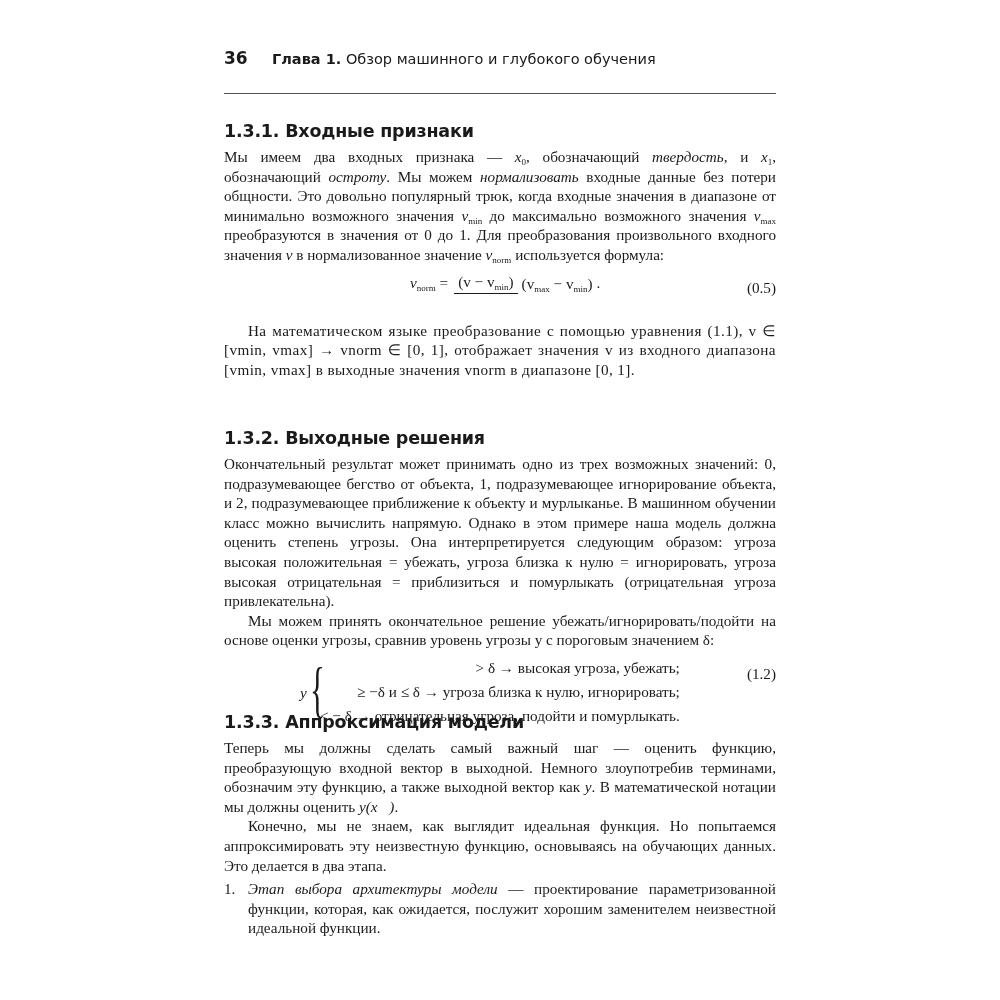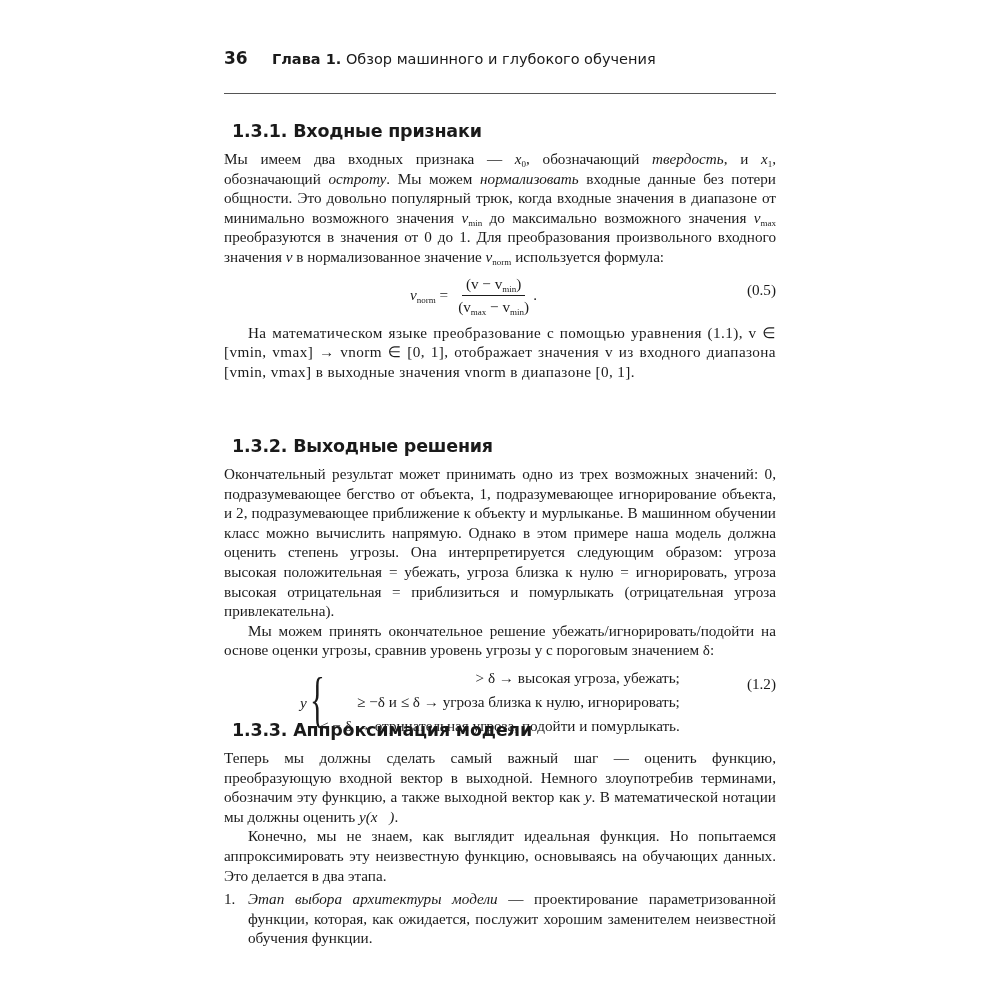--- a/index.html
+++ b/index.html
@@ -2,35 +2,35 @@
 <html><head>
 <meta charset="utf-8">
 <style>
   html, body { margin: 0; padding: 0; background: #ffffff; }
   body { width: 1000px; height: 1000px; position: relative; overflow: hidden; color: #1a1a1a; }
   .page { position: absolute; left: 224px; top: 48px; width: 552px; }
   .running-head { display: flex; align-items: baseline; border-bottom: 1.5px solid #555; padding-bottom: 19px; height: 26px; font-family: "DejaVu Sans", sans-serif; }
   .pgnum { font-weight: bold; font-size: 17px; width: 48px; }
   .chap { font-size: 14.5px; }
   .chap b { font-weight: bold; }
-  h2 { font-family: "DejaVu Sans", sans-serif; font-weight: bold; font-size: 17.5px; margin: 8px; letter-spacing: -0.2px; }
+  h2 { font-family: "DejaVu Sans", sans-serif; font-weight: bold; font-size: 17.5px; margin: 0; letter-spacing: -0.2px; }
   .sec1 { margin-top: 27px; }
   .sec2 { position: absolute; top: 380px; left: 0; }
   .sec3 { position: absolute; top: 664px; left: 0; }
   p { font-family: "Liberation Serif", serif; font-size: 15.2px; line-height: 19.6px; margin: 0; text-align: justify; }
   p.ind { text-indent: 24px; }
   .block1 { margin-top: 6px; }
   .v { font-style: italic; }
   sub { font-size: 9px; vertical-align: -3px; line-height: 0; }
   sup { font-size: 9px; line-height: 0; }
   .eq { position: relative; height: 56px; font-family: "Liberation Serif", serif; font-size: 15.2px; }
   .eqnum { position: absolute; right: 0; font-family: "Liberation Serif", serif; font-size: 15.2px; }
   .frac { position: absolute; left: 186px; top: 8px; display: flex; align-items: center; }
   .frac .lhs { margin-right: 6px; }
-  .frac .fr { display: inline-flex; flex-direction: column; align-items: center; }
+  .frac .fr { display: inline-flex; flex-direction: row; align-items: center; }
   .frac .num { border-bottom: 1px solid #1a1a1a; padding: 0 4px 2px; }
   .frac .den { padding: 2px 4px 0; }
   .vec { display: inline-flex; align-items: center; vertical-align: middle; }
   .bracket { display: inline-flex; flex-direction: column; border-left: 1px solid #1a1a1a; border-right: 1px solid #1a1a1a; padding: 0 6px; margin: 0 2px; line-height: 18px; position: relative; }
   .bracket::before, .bracket::after { content: ""; position: absolute; top: 0; bottom: 0; width: 4px; border-top: 1px solid #1a1a1a; border-bottom: 1px solid #1a1a1a; }
   .bracket::before { left: 0; }
   .bracket::after { right: 0; }
   .cases { position: relative; height: 76px; margin-top: 6px; font-family: "Liberation Serif", serif; font-size: 15.2px; }
   .cases .y { position: absolute; left: 76px; top: 28px; font-style: italic; }
   .cases .brace { position: absolute; left: 86px; top: 2px; font-size: 62px; line-height: 62px; font-weight: 100; transform: scaleX(0.5); transform-origin: left; color: #1a1a1a; }
@@ -82,16 +82,16 @@
       <span class="eqnum">(1.2)</span>
     </div>
   </div>
 
   <div class="sec3">
     <h2>1.3.3. Аппроксимация модели</h2>
     <p class="block1"><span>Теперь мы должны сделать самый важный шаг — оценить функцию, преобразующую входной вектор в выходной. Немного злоупотребив терминами, обозначим эту функцию, а также выходной вектор как </span><span class="v">y</span><span>. В математической нотации мы должны оценить </span><span class="v">y(x⃗)</span><span>.</span></p>
     <p class="ind">Конечно, мы не знаем, как выглядит идеальная функция. Но попытаемся аппроксимировать эту неизвестную функцию, основываясь на обучающих данных. Это делается в два этапа.</p>
     <div class="list-item" style="margin-top:4px">
       <span class="n">1.</span>
-      <p><em>Этап выбора архитектуры модели</em><span> — проектирование параметризованной функции, которая, как ожидается, послужит хорошим заменителем неизвестной обучения функции.</span></p>
+      <p><em>Этап выбора архитектуры модели</em><span> — проектирование параметризованной функции, которая, как ожидается, послужит хорошим заменителем неизвестной идеальной функции.</span></p>
     </div>
   </div>
 </div>
 
 </body></html>

